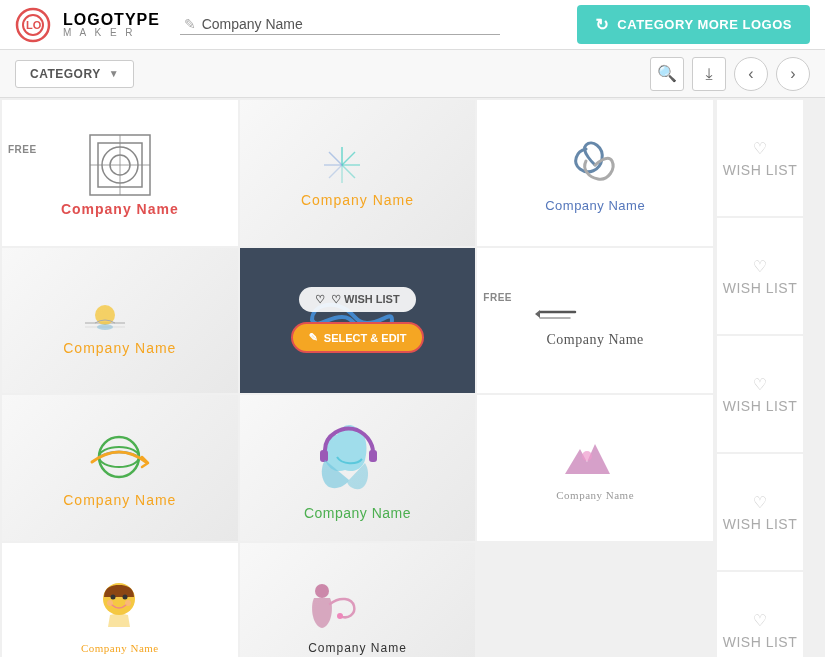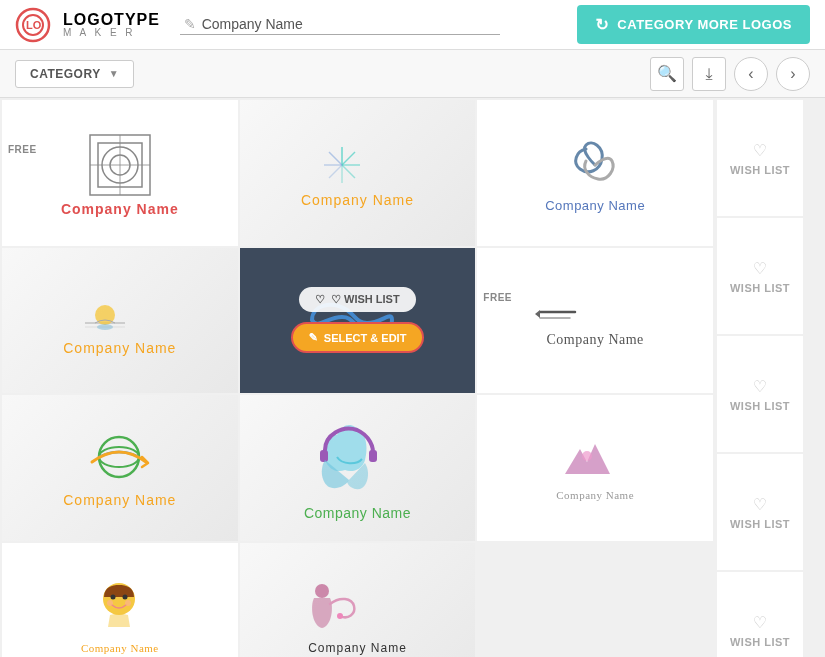--- a/index.html
+++ b/index.html
@@ -193,24 +193,24 @@
       justify-content: center;
       height: 116px;
       cursor: pointer;
       gap: 4px;
     }
     .wishlist-item .heart-icon {
       font-size: 16px;
       color: #ccc;
     }
     .wishlist-item .wish-label {
-      font-size: 11px;
+      font-size: 14px;
       color: #aaa;
       letter-spacing: 0.5px;
-      font-weight: bold;
+      font-weight: normal;
     }
 
     
     .card-overlay {
       position: absolute;
       top: 0; left: 0; right: 0; bottom: 0;
       display: flex;
       flex-direction: column;
       align-items: center;
       justify-content: center;

